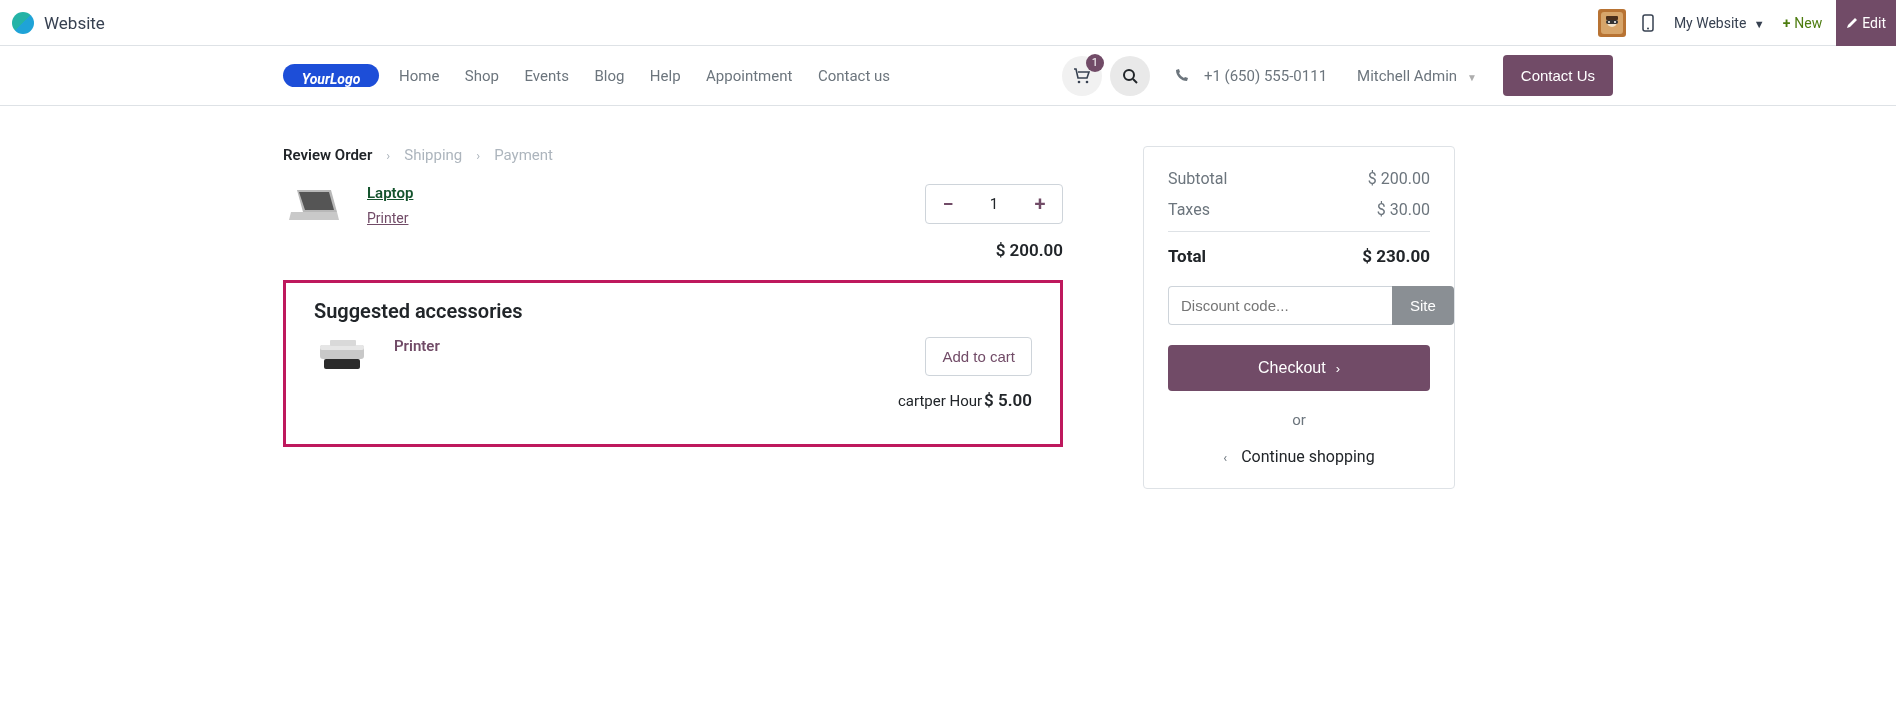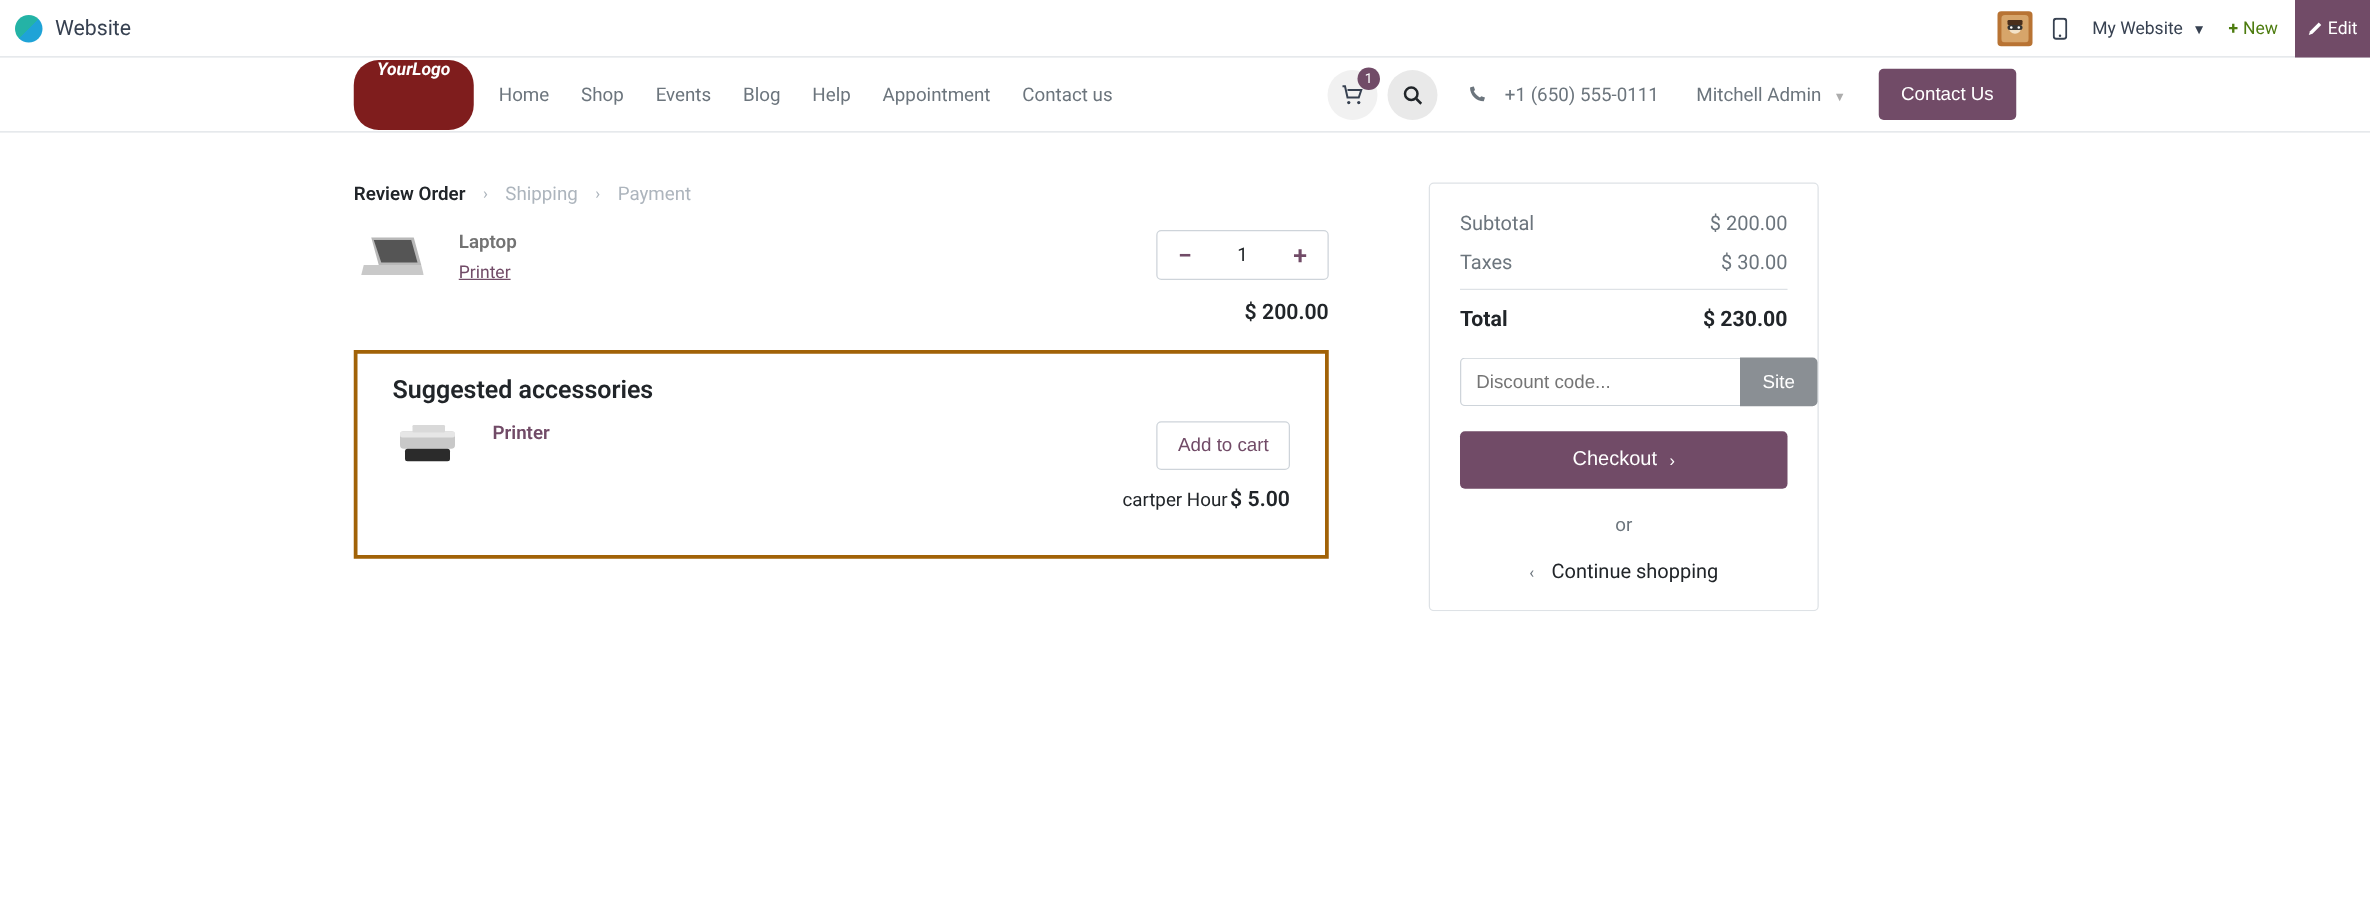--- a/index.html
+++ b/index.html
@@ -16,21 +16,21 @@
     .site-selector { font-size:14px; color:#374151; margin-right:18px; }
     .site-selector .caret { font-size:11px; margin-left:4px; }
     .btn-new { font-size:14px; color:#4d7c0f; margin-right:14px; }
     .btn-new .plus { font-weight:bold; margin-right:4px; }
     .btn-edit { background:#714b67; color:#fff; padding:0 10px; height:46px; display:flex; align-items:center; font-size:14px; }
 
     
     .site-wrap { max-width:1330px; margin:0 auto; }
     .sitebar { height:60px; border-bottom:1px solid #dee2e6; display:flex; align-items:center; }
     .sitebar-inner { max-width:1330px; margin:0 auto; width:100%; display:flex; align-items:center; padding:0 0 0 0; }
-    .logo-pill { width:96px; height:56px; background:#7f1d1d; border-radius:20px; position:relative; margin-right:20px; display:flex; align-items:flex-start; justify-content:center; }
+    .logo-pill { width:96px; height:23px; background:#1d4ed8; border-radius:20px; position:relative; margin-right:20px; display:flex; align-items:flex-end; justify-content:center; }
     .logo-text { color:#fff; font-size:14px; font-style:italic; font-weight:700; }
     .sitenav a { font-size:15px; color:#6c757d; text-decoration:none; margin-right:22px; }
 
     .sitebar-right { margin-left:auto; display:flex; align-items:center; }
     .circle-btn { width:40px; height:40px; border-radius:50%; background:#f1f1f1; display:flex; align-items:center; justify-content:center; position:relative; margin-right:8px; }
     .badge { position:absolute; top:-2px; right:-2px; background:#714b67; color:#fff; border-radius:50%; width:18px; height:18px; font-size:11px; display:flex; align-items:center; justify-content:center; }
     .phone-num { color:#6c757d; font-size:15px; margin:0 30px 0 16px; }
     .admin-user { color:#6c757d; font-size:15px; margin-right:26px; }
     .admin-user .caret { font-size:10px; margin-left:6px; color:#adadad; }
     .btn-contact { background:#714b67; color:#fff; border:none; border-radius:4px; padding:12px 18px; font-size:15px; }
@@ -42,31 +42,31 @@
     .step.inactive { color:#adb5bd; }
     .chev { color:#adb5bd; margin:0 14px; font-size:13px; }
 
     .page-title { font-size:34px; font-weight:600; margin-top:38px; }
 
     
     .cart-row { display:flex; margin-top:20px; }
     .prod-thumb { width:60px; height:44px; display:flex; align-items:center; justify-content:center; }
     .laptop-svg { width:52px; height:40px; }
     .cart-info { margin-left:24px; }
-    .prod-name { color:#737373; font-weight:600; font-size:15px; }
+    .prod-name { color:#14532d; font-weight:600; font-size:15px;text-decoration:underline; }
     .remove-link { color:#714b67; font-size:14px; margin-top:8px; display:inline-block; }
 
     .cart-qty-col { margin-left:auto; text-align:right; width:260px; }
     .qty-box { display:inline-flex; border:1px solid #ced4da; border-radius:4px; height:40px; align-items:center; }
     .qty-btn { width:44px; text-align:center; font-size:20px; font-weight:600; color:#714b67; cursor:pointer; }
     .qty-val { width:48px; text-align:center; font-size:15px; }
     .line-price { font-size:17px; font-weight:600; color:#212529; margin-top:16px; }
 
     
-    .suggest-box { border:3px solid #a16207; padding:16px 28px 34px; margin-top:20px; }
+    .suggest-box { border:3px solid #be185d; padding:16px 28px 34px; margin-top:20px; }
     .suggest-title { font-size:20px; font-weight:600; margin-bottom:14px; }
     .suggest-row { display:flex; align-items:flex-start; }
     .printer-thumb { width:56px; height:40px; }
     .suggest-info { margin-left:24px; }
     .suggest-name { color:#714b67; font-weight:600; font-size:15px; }
 
     .suggest-right { margin-left:auto; text-align:right; }
     .btn-add { background:#fff; border:1px solid #ced4da; color:#714b67; border-radius:4px; padding:10px 16px; font-size:15px; }
     .rent-line { margin-top:14px; font-size:15px; color:#212529; }
     .rent-price { font-weight:600; display:inline-block; margin-left:2px; font-size:17px; }

